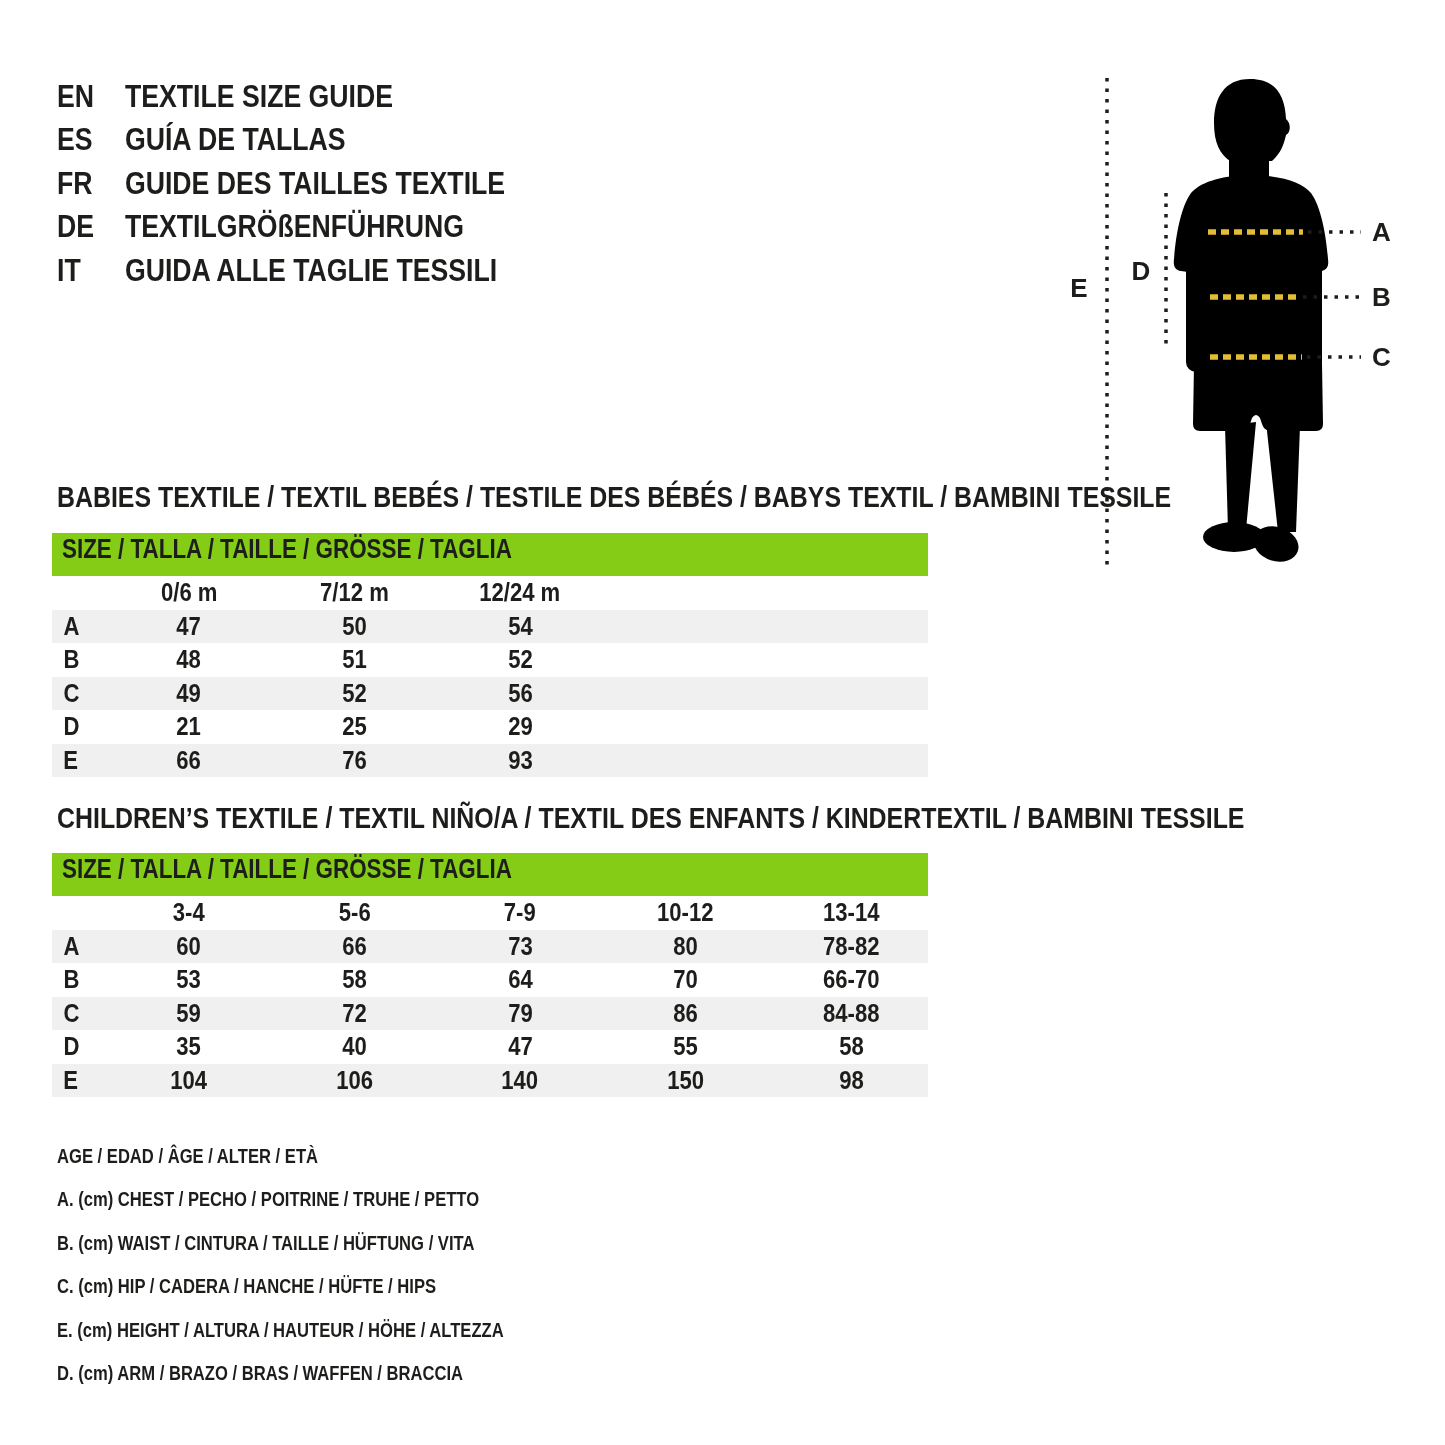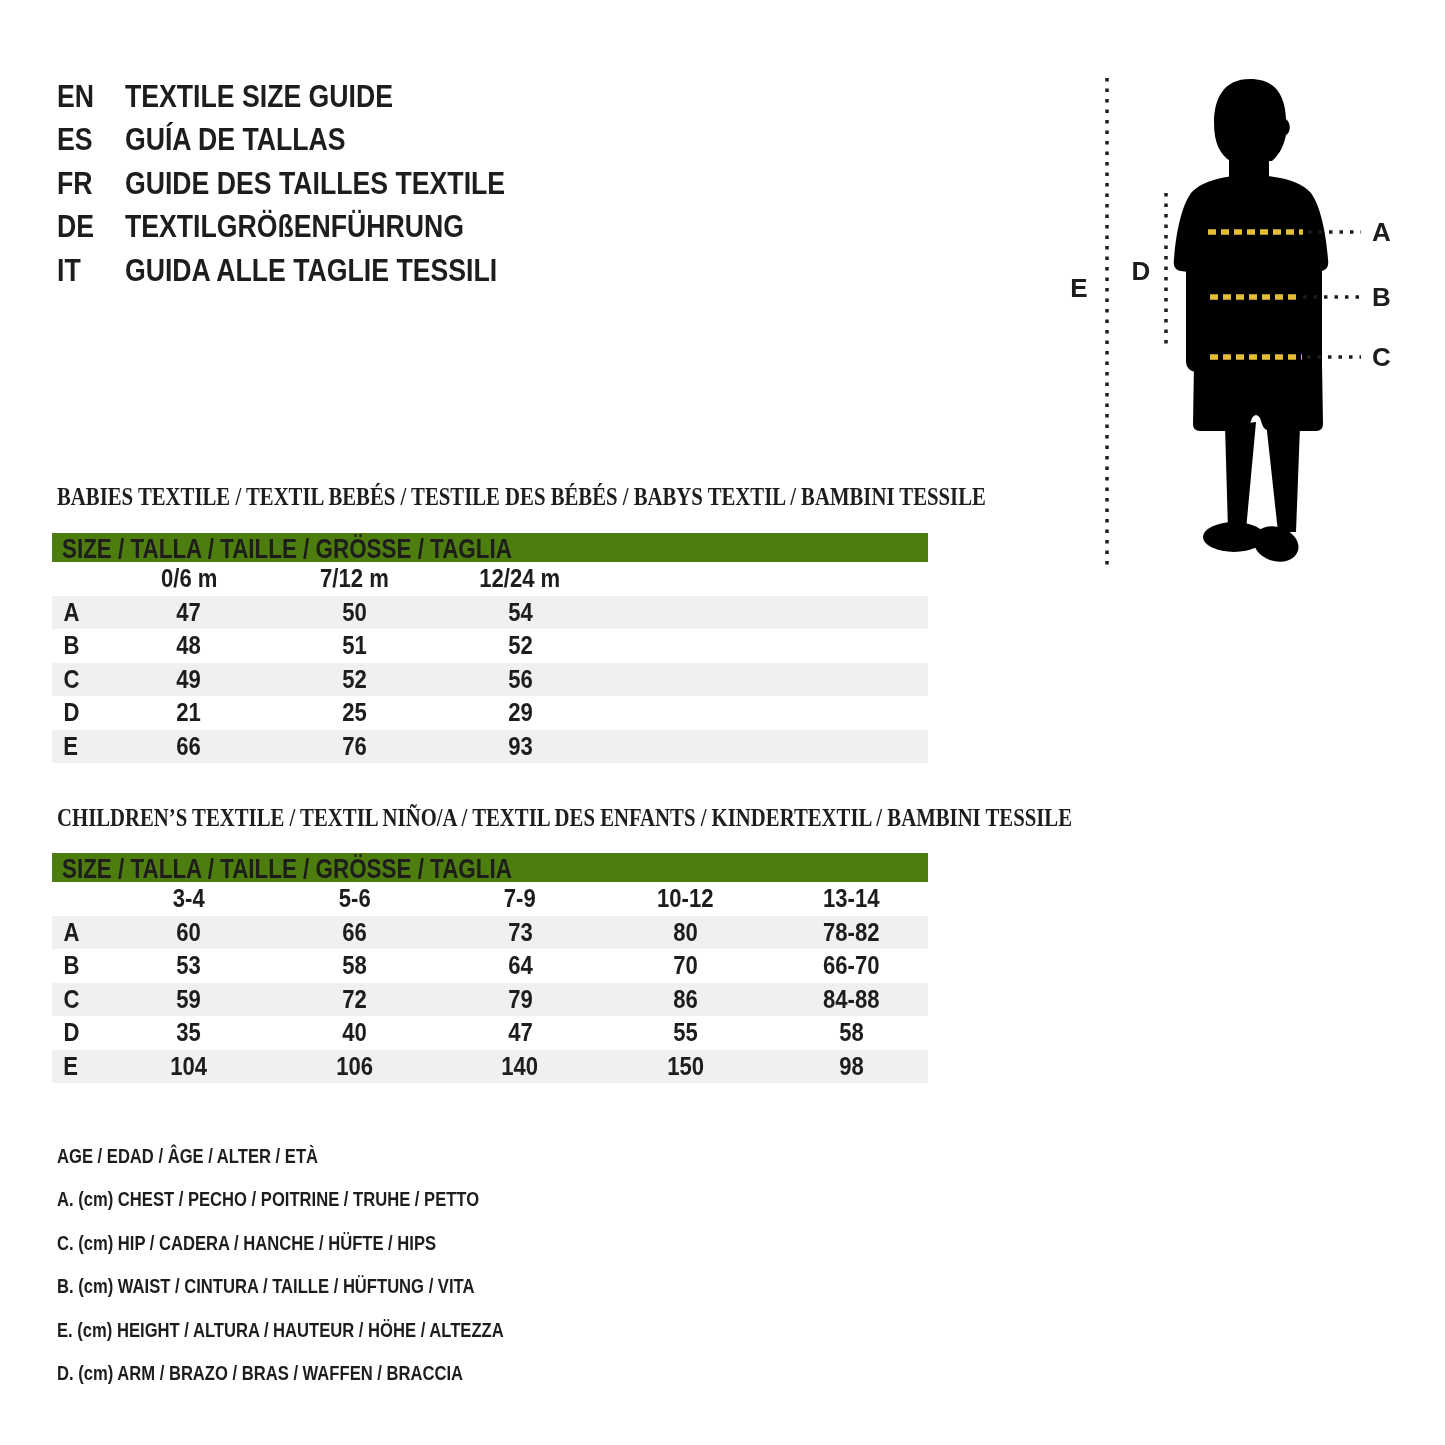--- a/index.html
+++ b/index.html
@@ -10,25 +10,25 @@
   }
   .cond { display:inline-block; transform:scaleX(0.83); transform-origin:0 50%; white-space:nowrap; }
   .cx   { display:inline-block; transform:scaleX(0.85); white-space:nowrap; }
 
   
   .lang-block { position:absolute; left:57px; top:75px; font-size:31px; }
   .lang-line  { display:flex; height:43.4px; line-height:43.4px; transform:scaleX(0.86); transform-origin:0 0; }
   .lang-code  { width:79px; }
 
   
-  .sec-title { position:absolute; left:57px; font-size:25px; line-height:33px; white-space:nowrap;font-family:Liberation Serif, serif; }
+  .sec-title { position:absolute; left:57px; font-size:30px; line-height:33px; white-space:nowrap; }
 
   
   .tbl { position:absolute; left:52px; width:876px; font-size:26px; }
-  .tbl-bar { height:29px; line-height:33.5px; background:#4d7c0f; padding-left:10px; box-sizing:border-box; font-size:27px;text-decoration:underline; }
+  .tbl-bar { height:43px; line-height:33.5px; background:#84cc16; padding-left:10px; box-sizing:border-box; font-size:27px;text-decoration:underline; }
   .tbl-row { display:flex; height:33.5px; line-height:33.5px; align-items:center;gap:12px; }
   .tbl-row.stripe { background:#f0f0f0; }
   .cell-label { width:48px; padding-left:10px; box-sizing:border-box; }
   .cell { flex:1; text-align:center; }
 
   
   .legend { position:absolute; left:57px; top:1135px; font-size:20px; }
   .legend-line { height:43.4px; line-height:43.4px; }
 
   
@@ -215,19 +215,19 @@
       <div class="cell"><span class="cx">106</span></div>
       <div class="cell"><span class="cx">140</span></div>
       <div class="cell"><span class="cx">150</span></div>
       <div class="cell"><span class="cx">98</span></div>
     </div>
   </div>
 
   <div class="legend">
     <div class="legend-line"><span class="cond">AGE / EDAD / ÂGE / ALTER / ETÀ</span></div>
     <div class="legend-line"><span class="cond">A. (cm) CHEST / PECHO / POITRINE / TRUHE / PETTO</span></div>
+    <div class="legend-line"><span class="cond">B. (cm) WAIST / CINTURA / TAILLE / HÜFTUNG / VITA</span></div>
     <div class="legend-line"><span class="cond">C. (cm) HIP / CADERA / HANCHE / HÜFTE / HIPS</span></div>
-    <div class="legend-line"><span class="cond">B. (cm) WAIST / CINTURA / TAILLE / HÜFTUNG / VITA</span></div>
     <div class="legend-line"><span class="cond">E. (cm) HEIGHT / ALTURA / HAUTEUR / HÖHE / ALTEZZA</span></div>
     <div class="legend-line"><span class="cond">D. (cm) ARM / BRAZO / BRAS / WAFFEN / BRACCIA</span></div>
   </div>
 
 </div>
 
 </body></html>

